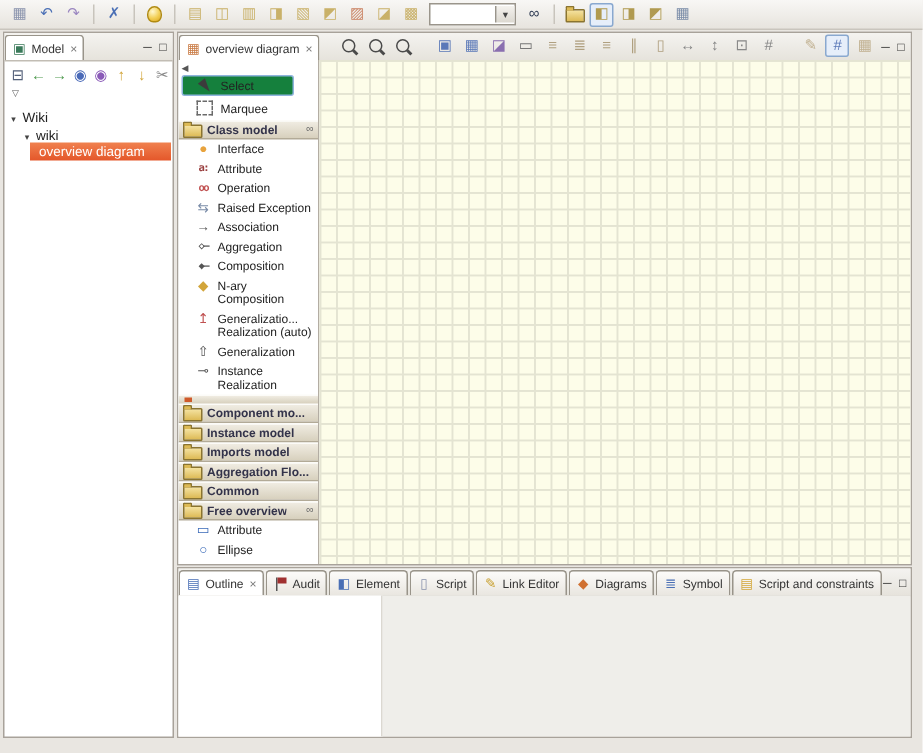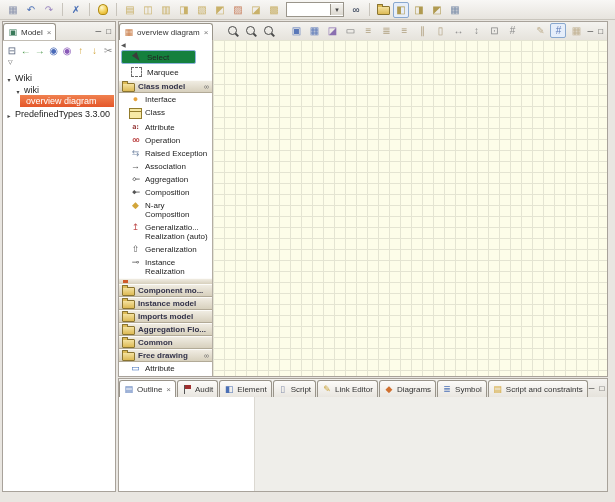--- a/index.html
+++ b/index.html
@@ -193,25 +193,20 @@
       <div class="tree-row">
         <span style="width: 11px; flex-shrink: 0;"></span>
         <span class="tw">▾</span>
         <span class="tlab">wiki</span>
       </div>
       <div class="tree-row">
         <span style="width: 15px; flex-shrink: 0;"></span>
         <span class="tw empty"></span>
         <span class="tlab sel">overview diagram</span>
       </div>
-      <div class="tree-row">
-        <span style="width: 2px; flex-shrink: 0;"></span>
-        <span class="tw">▸</span>
-        <span class="tlab">PredefinedTypes 3.3.00</span>
-      </div>
     </div>
 </div>
 
 <div class="panel editor-panel">
   <div class="tabbar">
     <div class="tab active">
       <span class="ticn" style="color: rgb(200, 120, 64);">▦</span>
       <span>overview diagram</span>
       <span class="close">×</span>
     </div>
@@ -303,26 +298,20 @@
             <span class="pin">∞</span>
           </div>
           <div class="p-entry">
             <span class="picol">
               <span class="glyph" style="color: rgb(232, 163, 61);">●</span>
             </span>
             <span class="p-lab">Interface</span>
           </div>
           <div class="p-entry">
             <span class="picol">
-              <span class="sh-classbox"></span>
-            </span>
-            <span class="p-lab">Class</span>
-          </div>
-          <div class="p-entry">
-            <span class="picol">
               <span class="glyph txtic" style="color: rgb(154, 64, 64);">a:</span>
             </span>
             <span class="p-lab">Attribute</span>
           </div>
           <div class="p-entry">
             <span class="picol">
               <span class="glyph txtic" style="color: rgb(192, 80, 80);">oo</span>
             </span>
             <span class="p-lab">Operation</span>
           </div>
@@ -390,21 +379,21 @@
           <div class="p-drawer">
             <span class="sh-folder"></span>
             <span class="p-dlab">Aggregation Flo...</span>
           </div>
           <div class="p-drawer">
             <span class="sh-folder"></span>
             <span class="p-dlab">Common</span>
           </div>
           <div class="p-drawer">
             <span class="sh-folder"></span>
-            <span class="p-dlab">Free drawing</span>
+            <span class="p-dlab">Free overview</span>
             <span class="pin">∞</span>
           </div>
           <div class="p-entry">
             <span class="picol">
               <span class="glyph" style="color: rgb(58, 106, 184);">▭</span>
             </span>
             <span class="p-lab">Attribute</span>
           </div>
           <div class="p-entry">
             <span class="picol">

